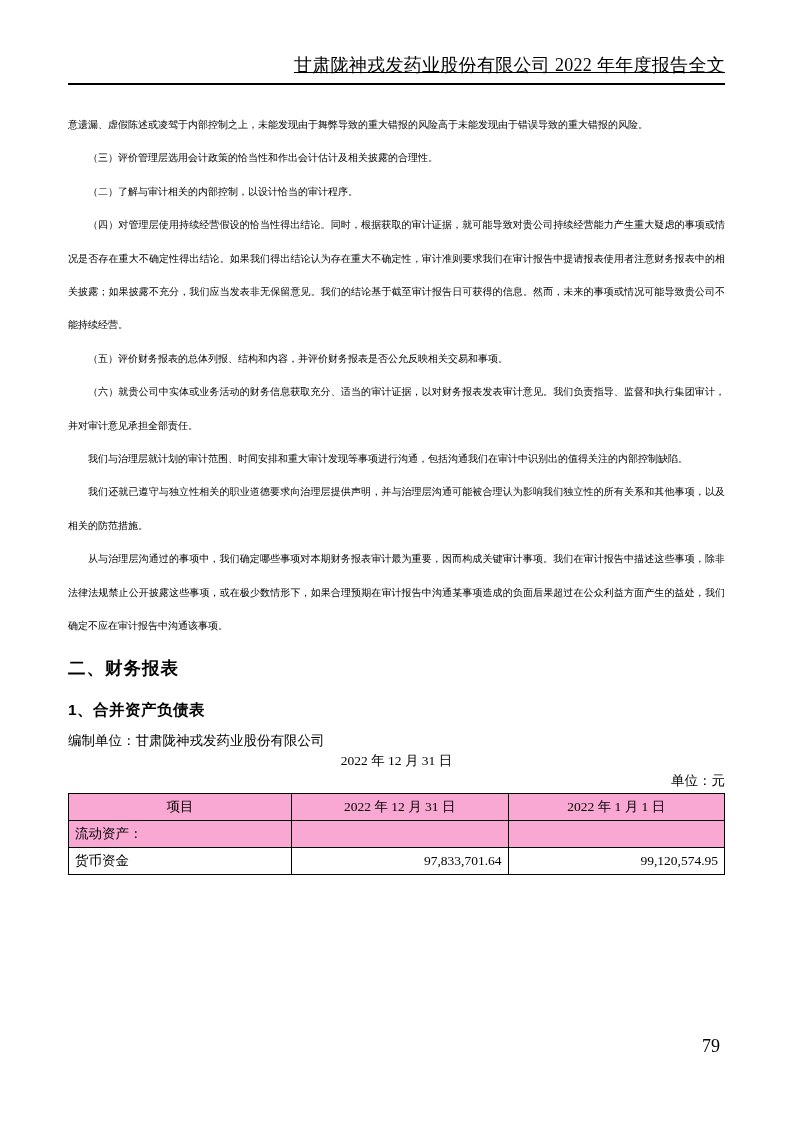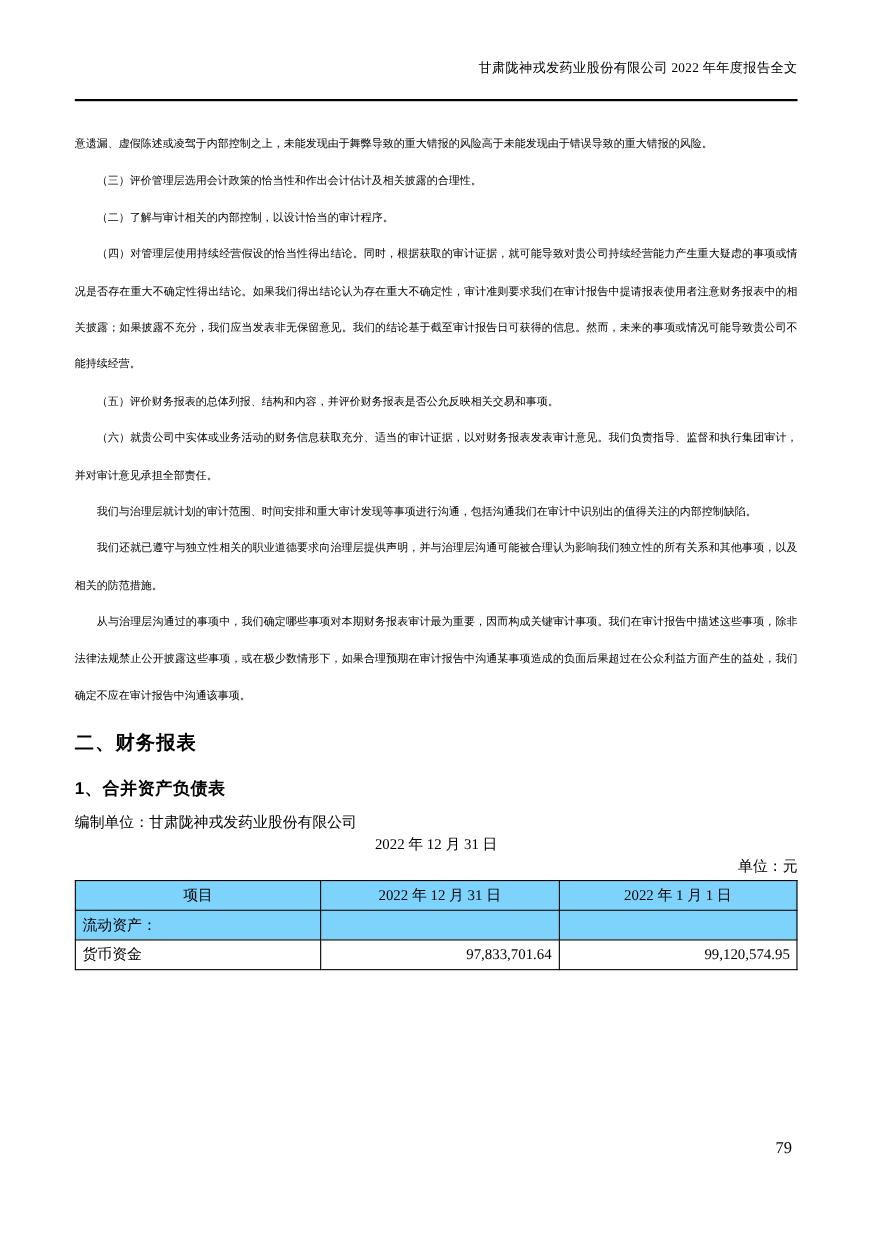--- a/index.html
+++ b/index.html
@@ -8,25 +8,26 @@
     width: 793px; height: 1122px;
     position: relative;
     font-family: "Liberation Serif", "DejaVu Serif", serif;
     color: #000000;
     overflow: hidden;
   }
   .sheet { position: absolute; inset: 0; padding: 0 68px; }
 
   .header {
     padding-top: 53px;
-    padding-bottom: 20px;
+    padding-bottom: 6px;
     text-align: right;
-    font-size: 12px;
+    font-size: 18px;
     letter-spacing: 0.3px;
     border-bottom: 2px solid #000;
+    text-decoration: underline;
   }
 
   #paragraphs { margin-top: 23px; }
   .para {
     font-size: 10px;
     line-height: 33.4px;
     text-align: justify;
     text-justify: inter-character;
   }
   .para.ind { text-indent: 2em; }
@@ -62,32 +63,32 @@
     border: 1.5px solid #000;
   }
   table.bs th, table.bs td {
     border: 1px solid #000;
     height: 27px;
     font-size: 13.5px;
     font-weight: normal;
     padding: 0 6px;
     vertical-align: middle;
   }
-  tr.shaded { background: #7dd3fc; }
+  tr.shaded { background: #f9a8d4; }
   table.bs thead th { text-align: center; }
   td.item { text-align: left; }
   td.item-ind { padding-left: 21px; }
   td.num { text-align: right; padding-right: 9px; }
   col.c1 { width: 34%; } col.c2 { width: 33%; } col.c3 { width: 33%; }
 
   .pagenum {
     position: absolute;
     top: 1036px;
     right: 73px;
-    font-size: 15px;
+    font-size: 18px;
   }
 </style>
 </head>
 <body>
 
 <div class="sheet">
 
   <div class="header">
     <span>甘肃陇神戎发药业股份有限公司 2022 年年度报告全文</span>
   </div>

